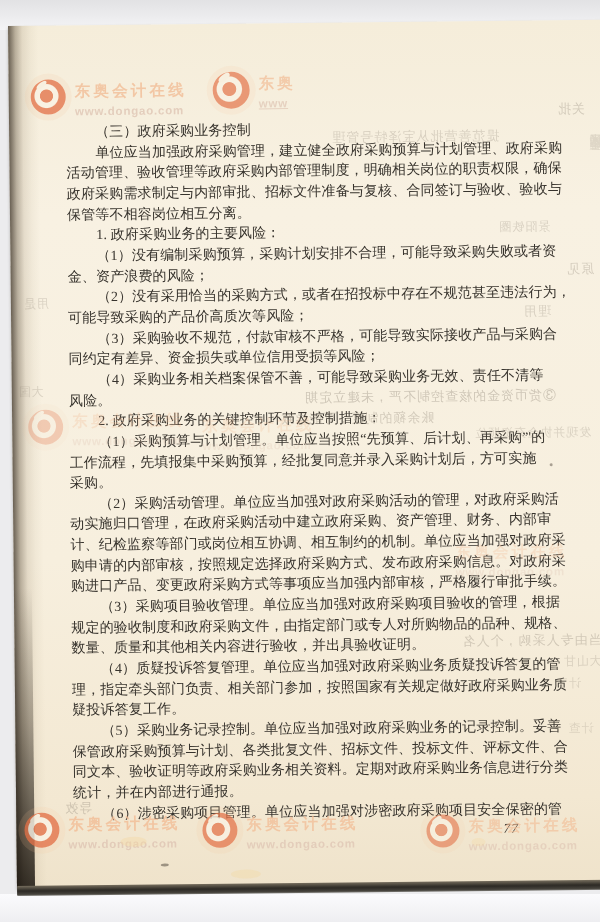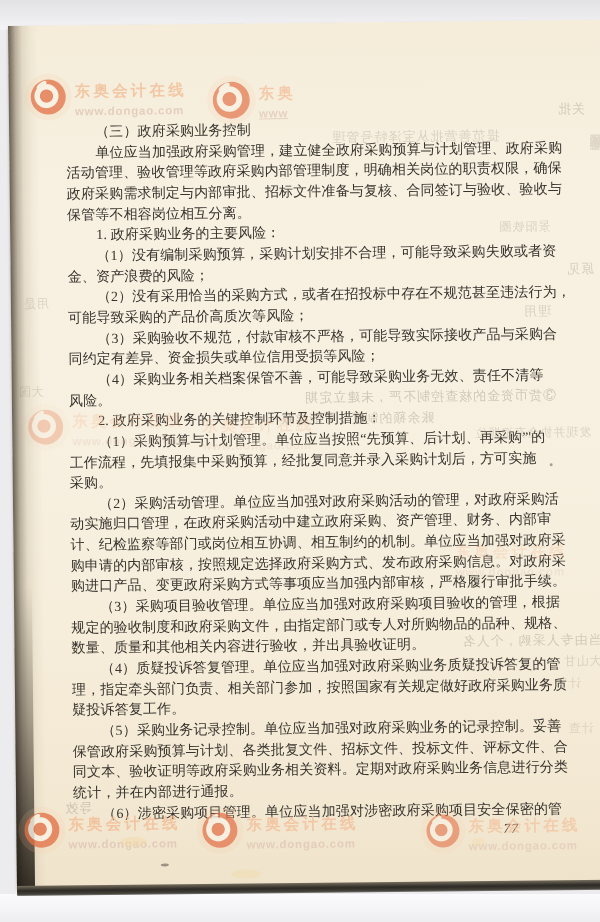--- a/index.html
+++ b/index.html
@@ -101,21 +101,21 @@
     <div class="page-number">77</div>
   <div class="wm" style="left: 22px; top: 54px; opacity: 0.78;">
         <span class="wm-logo" style="height: 35px; width: 35px;">
           <i class="wm-notch"></i>
         </span>
         <div class="wm-text">
           <div class="wm-brand" style="color: rgb(242, 189, 150);">东奥会计在线</div>
           <div class="wm-url" style="color: rgb(223, 197, 180);">www.dongao.com</div>
         </div>
       </div>
-      <div class="wm" style="left: 204px; top: 58px; opacity: 0.7;">
+      <div class="wm" style="left: 204px; top: 48px; opacity: 0.7;">
         <span class="wm-logo" style="height: 37px; width: 37px;">
           <i class="wm-notch"></i>
         </span>
         <div class="wm-text">
           <div class="wm-brand" style="color: rgb(242, 189, 150);">东奥</div>
           <div class="wm-url" style="color: rgb(223, 197, 180); text-decoration: underline;">www</div>
         </div>
       </div>
       <div class="wm" style="left: 16px; top: 384px; opacity: 0.3;">
         <span class="wm-logo" style="height: 35px; width: 35px;">

